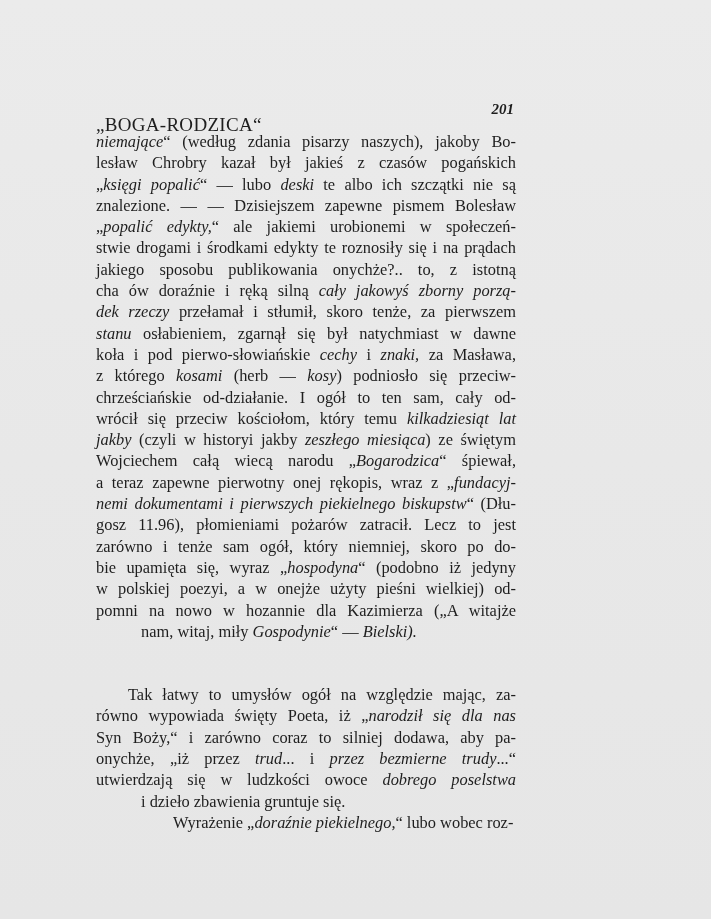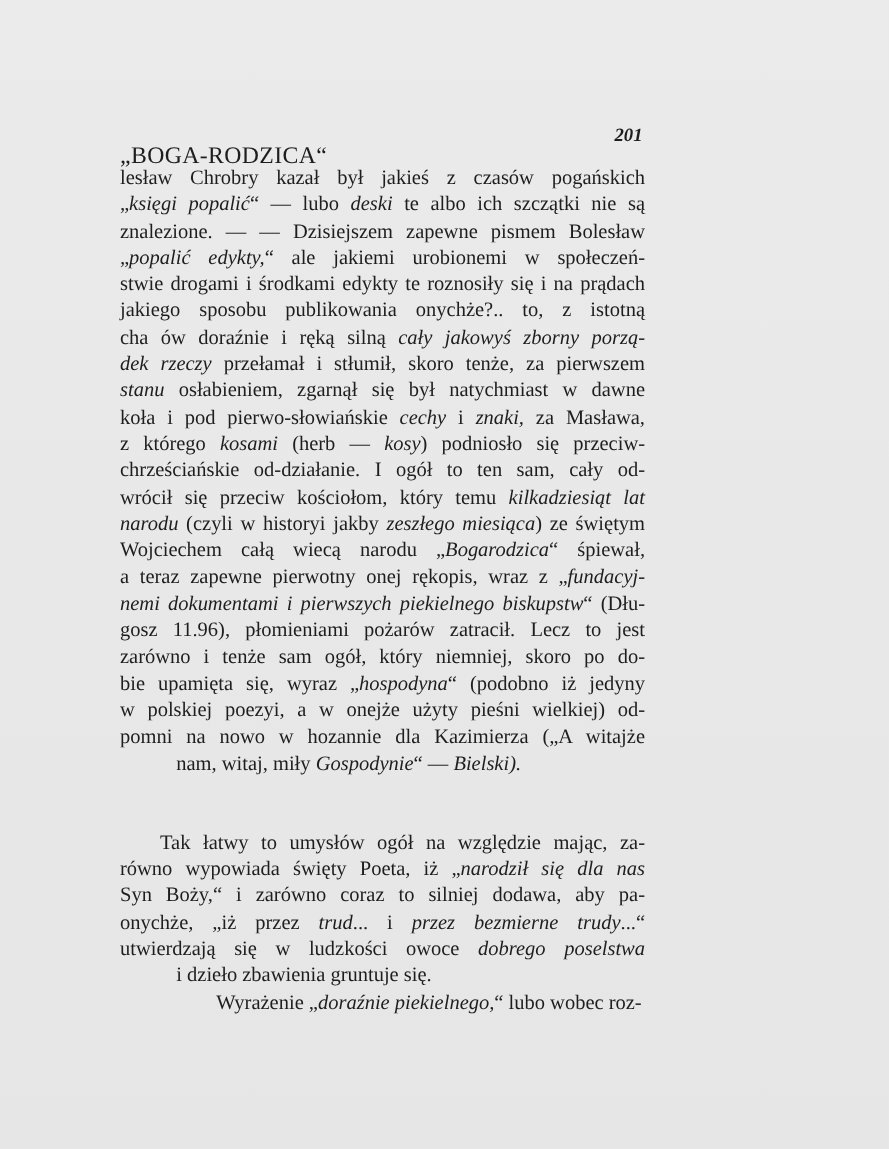--- a/index.html
+++ b/index.html
@@ -76,34 +76,35 @@
 <body>
 
 <div class="page">
   <div class="running-head">
     <span class="running-title">„BOGA-RODZICA“</span>
     <span class="page-number">201</span>
   </div>
 
   <div class="body-text">
     <div id="para-0">
+        <span class="line"><em>niemające</em><span>“ (według zdania pisarzy naszych), jakoby Bo-</span></span>
         <span class="line"><span>lesław Chrobry kazał był jakieś z czasów pogańskich</span></span>
         <span class="line"><span>„</span><em>księgi popalić</em><span>“ — lubo </span><em>deski</em><span> te albo ich szczątki nie są</span></span>
         <span class="line"><span>znalezione. — — Dzisiejszem zapewne pismem Bolesław</span></span>
         <span class="line"><span>„</span><em>popalić edykty,</em><span>“ ale jakiemi urobionemi w społeczeń-</span></span>
         <span class="line"><span>stwie drogami i środkami edykty te roznosiły się i na prądach</span></span>
         <span class="line"><span>jakiego sposobu publikowania onychże?.. to, z istotną</span></span>
         <span class="line"><span>cha ów doraźnie i ręką silną </span><em>cały jakowyś zborny porzą-</em></span>
         <span class="line"><em>dek rzeczy</em><span> przełamał i stłumił, skoro tenże, za pierwszem</span></span>
         <span class="line"><em>stanu</em><span> osłabieniem, zgarnął się był natychmiast w dawne</span></span>
         <span class="line"><span>koła i pod pierwo-słowiańskie </span><em>cechy</em><span> i </span><em>znaki,</em><span> za Masława,</span></span>
         <span class="line"><span>z którego </span><em>kosami</em><span> (herb — </span><em>kosy</em><span>) podniosło się przeciw-</span></span>
         <span class="line"><span>chrześciańskie od-działanie. I ogół to ten sam, cały od-</span></span>
         <span class="line"><span>wrócił się przeciw kościołom, który temu </span><em>kilkadziesiąt lat</em></span>
-        <span class="line"><em>narodu</em><span> (czyli w historyi jakby </span><em>zeszłego miesiąca</em><span>) ze świętym</span></span>
+        <span class="line"><em>jakby</em><span> (czyli w historyi jakby </span><em>zeszłego miesiąca</em><span>) ze świętym</span></span>
         <span class="line"><span>Wojciechem całą wiecą narodu „</span><em>Bogarodzica</em><span>“ śpiewał,</span></span>
         <span class="line"><span>a teraz zapewne pierwotny onej rękopis, wraz z „</span><em>fundacyj-</em></span>
         <span class="line"><em>nemi dokumentami i pierwszych piekielnego biskupstw</em><span>“ (Dłu-</span></span>
         <span class="line"><span>gosz 11.96), płomieniami pożarów zatracił. Lecz to jest</span></span>
         <span class="line"><span>zarówno i tenże sam ogół, który niemniej, skoro po do-</span></span>
         <span class="line"><span>bie upamięta się, wyraz „</span><em>hospodyna</em><span>“ (podobno iż jedyny</span></span>
         <span class="line"><span>w polskiej poezyi, a w onejże użyty pieśni wielkiej) od-</span></span>
         <span class="line"><span>pomni na nowo w hozannie dla Kazimierza („A witajże</span></span>
         <span class="line last"><span>nam, witaj, miły </span><em>Gospodynie</em><span>“ — </span><em>Bielski).</em></span>
       </div>

